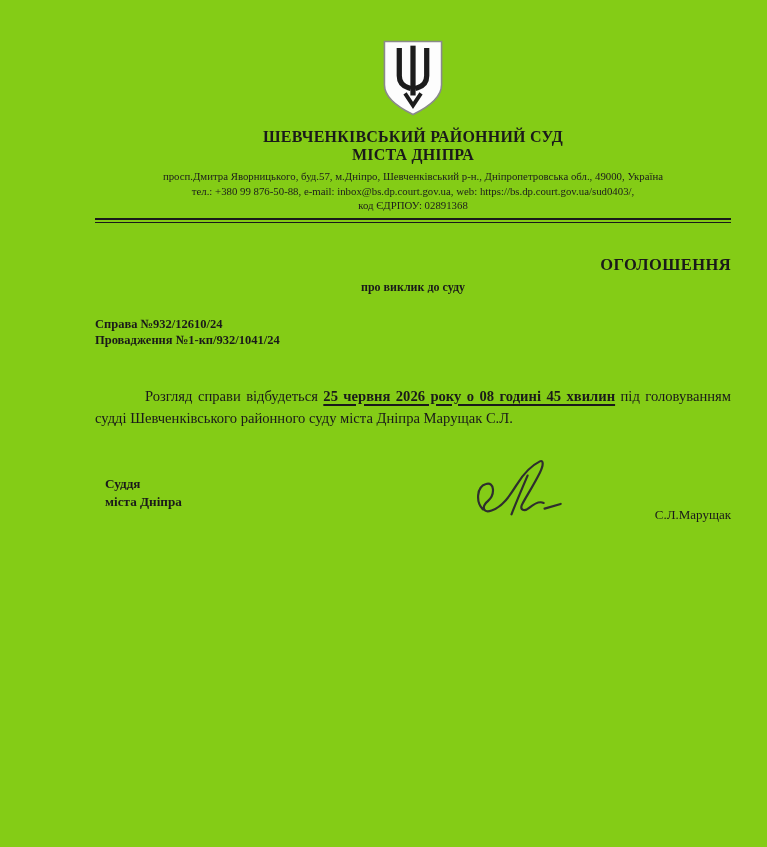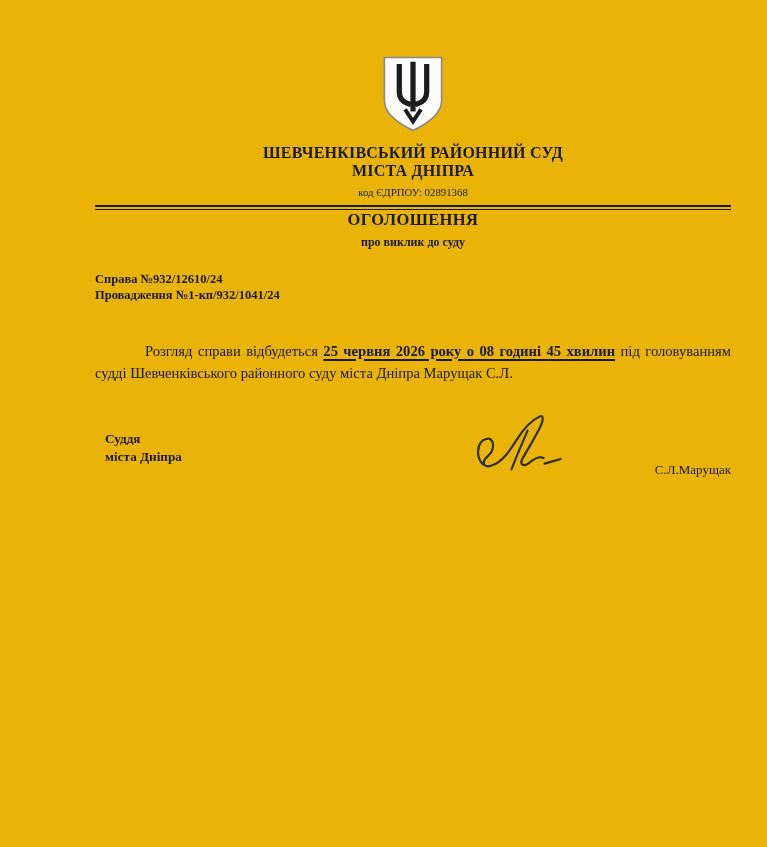--- a/index.html
+++ b/index.html
@@ -1,44 +1,44 @@
 <!DOCTYPE html>
 <html><head>
 <meta charset="utf-8">
 <style>
   html,body{margin:0;padding:0;background:#ffffff;}
   .page{
     position:relative;
     width:767px;height:847px;
-    background:#eab308;
+    background:#84cc16;
     font-family:"Liberation Serif","DejaVu Serif",serif;
     color:#1a1a1a;
     overflow:hidden;
     box-sizing:border-box;
-    padding-top:54px;
+    padding-top:38px;
   }
   .content{margin:0 36px 0 95px;}
   .emblem-wrap{text-align:center;margin-bottom:6px;}
   .court-name{
     text-align:center;font-weight:bold;font-size:16px;line-height:18px;
     letter-spacing:.2px;
   }
   .address-block{
     text-align:center;font-size:10.8px;line-height:14.5px;margin-top:5px;
     color:#1c1c1c;
   }
   .header-rule{
     height:2px;margin-top:5px;
     border-top:2.4px solid #1a1a1a;
     border-bottom:1px solid #1a1a1a;
   }
   .ref-line{font-size:13.5px;padding-top:4px;}
   .doc-title{
-    text-align:center;font-weight:bold;font-size:16.5px;line-height:20px;
-    letter-spacing:.4px;font-family:Liberation Serif, serif;
+    text-align:right;font-weight:bold;font-size:16.5px;line-height:20px;
+    margin-top:32px;letter-spacing:.4px;font-family:Liberation Serif, serif;
   }
   .doc-subtitle{
     text-align:center;font-weight:bold;font-size:12px;line-height:18px;
     margin-top:3px;
   }
   .case-block{
     font-weight:bold;font-size:12.5px;line-height:16.5px;
     margin-top:20px;padding-right:12px;
   }
   .body-text{
@@ -87,20 +87,22 @@
         </g>
       </svg>
     </div>
 
     <div class="court-name">
       <div>ШЕВЧЕНКІВСЬКИЙ РАЙОННИЙ СУД</div>
       <div>МІСТА ДНІПРА</div>
     </div>
 
     <div class="address-block">
+      <div>просп.Дмитра Яворницького, буд.57, м.Дніпро, Шевченківський р-н., Дніпропетровська обл., 49000, Україна</div>
+      <div>тел.: +380 99 876-50-88, e-mail: inbox@bs.dp.court.gov.ua, web: https://bs.dp.court.gov.ua/sud0403/,</div>
       <div>код ЄДРПОУ: 02891368</div>
     </div>
 
     <div class="header-rule"></div>
 
 
     <div class="doc-title">ОГОЛОШЕННЯ</div>
     <div class="doc-subtitle">про виклик до суду</div>
 
     <div class="case-block">

